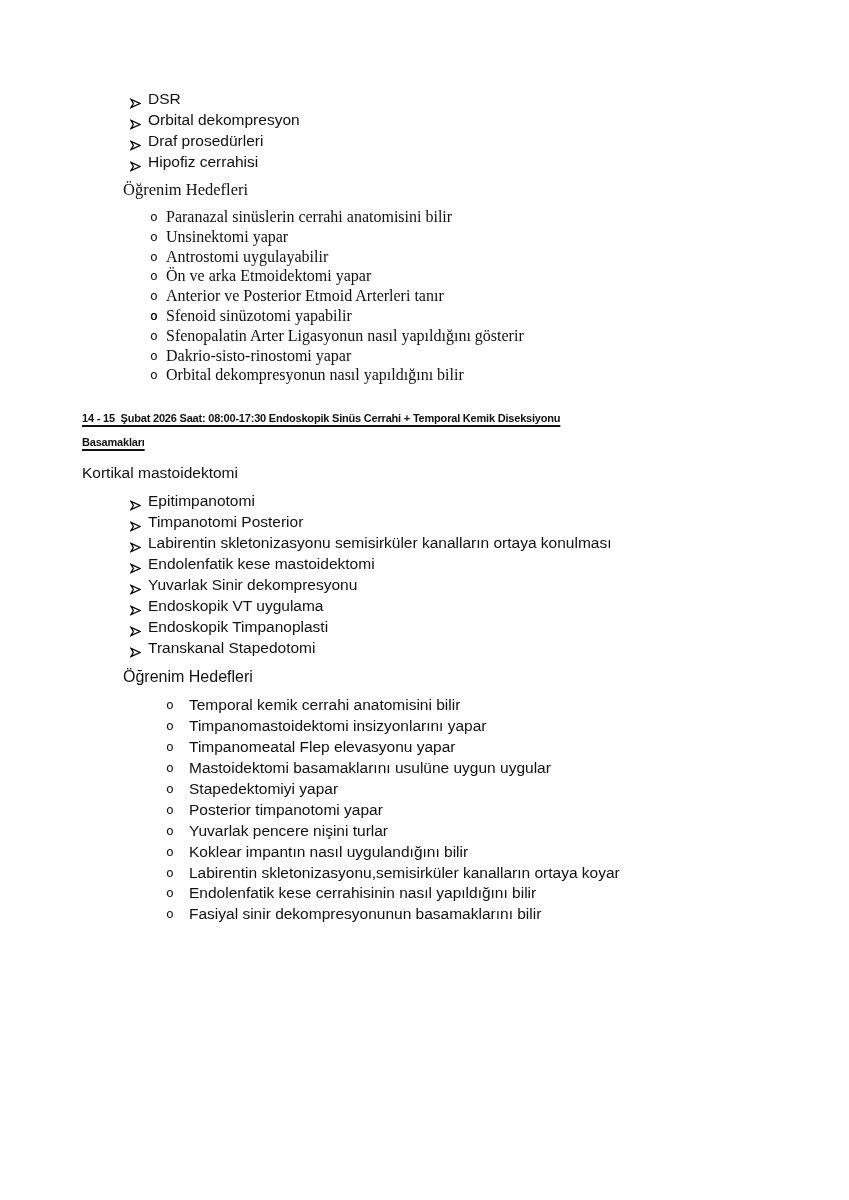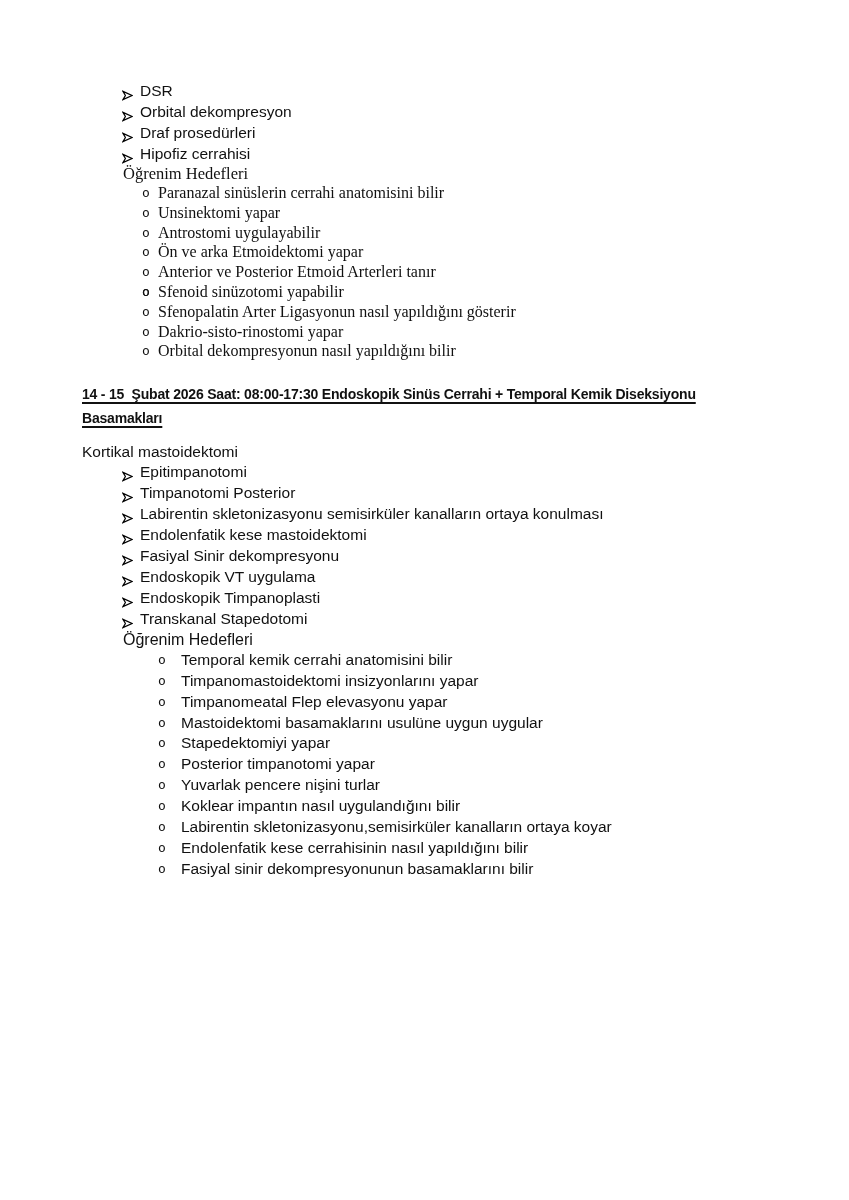--- a/index.html
+++ b/index.html
@@ -15,21 +15,21 @@
   }
   .page {
     position: relative;
     box-sizing: border-box;
     width: 849px;
     height: 1200px;
     padding: 80px 56px 0 82px;
     background: #ffffff;
     overflow: hidden;
   }
-  ul { list-style: none; margin: 0; padding: 0; }
+  ul { list-style: none; margin: 8px; padding: 0; }
 
   
   .arrow-list li {
     position: relative;
     padding-left: 58px;
     line-height: 21px;
     font-size: 15.5px;
     white-space: nowrap;
   }
   .arrow-list .b {
@@ -74,21 +74,21 @@
   .obj-heading.serif {
     font-family: "Liberation Serif", "DejaVu Serif", serif;
     font-size: 16.5px;
     line-height: 19px;
   }
   .obj-heading.sans { line-height: 21px; }
 
   .section-heading {
     margin-top: 21px;
     font-weight: bold;
-    font-size: 14px;
+    font-size: 11px;
     letter-spacing: -0.2px;
     line-height: 24px;
   }
   .section-heading .hl {
     text-decoration: underline;
     text-decoration-thickness: 1.5px;
     text-underline-offset: 3px;
     white-space: pre;
   }
   .intro-line {
@@ -175,21 +175,21 @@
       <li>
         <span class="b"><svg width="11" height="11" viewBox="0 0 11 11">
               <path d="M1 1.4 L10 5.5 L1 9.6 L3.4 5.5 Z" fill="#ffffff" stroke="#000000" stroke-width="1.2" stroke-linejoin="miter"></path>
             </svg></span>
         <span>Endolenfatik kese mastoidektomi</span>
       </li>
       <li>
         <span class="b"><svg width="11" height="11" viewBox="0 0 11 11">
               <path d="M1 1.4 L10 5.5 L1 9.6 L3.4 5.5 Z" fill="#ffffff" stroke="#000000" stroke-width="1.2" stroke-linejoin="miter"></path>
             </svg></span>
-        <span>Fasiyal Sinir dekompresyonu</span>
+        <span>Yuvarlak Sinir dekompresyonu</span>
       </li>
       <li>
         <span class="b"><svg width="11" height="11" viewBox="0 0 11 11">
               <path d="M1 1.4 L10 5.5 L1 9.6 L3.4 5.5 Z" fill="#ffffff" stroke="#000000" stroke-width="1.2" stroke-linejoin="miter"></path>
             </svg></span>
         <span>Endoskopik VT uygulama</span>
       </li>
       <li>
         <span class="b"><svg width="11" height="11" viewBox="0 0 11 11">
               <path d="M1 1.4 L10 5.5 L1 9.6 L3.4 5.5 Z" fill="#ffffff" stroke="#000000" stroke-width="1.2" stroke-linejoin="miter"></path>

